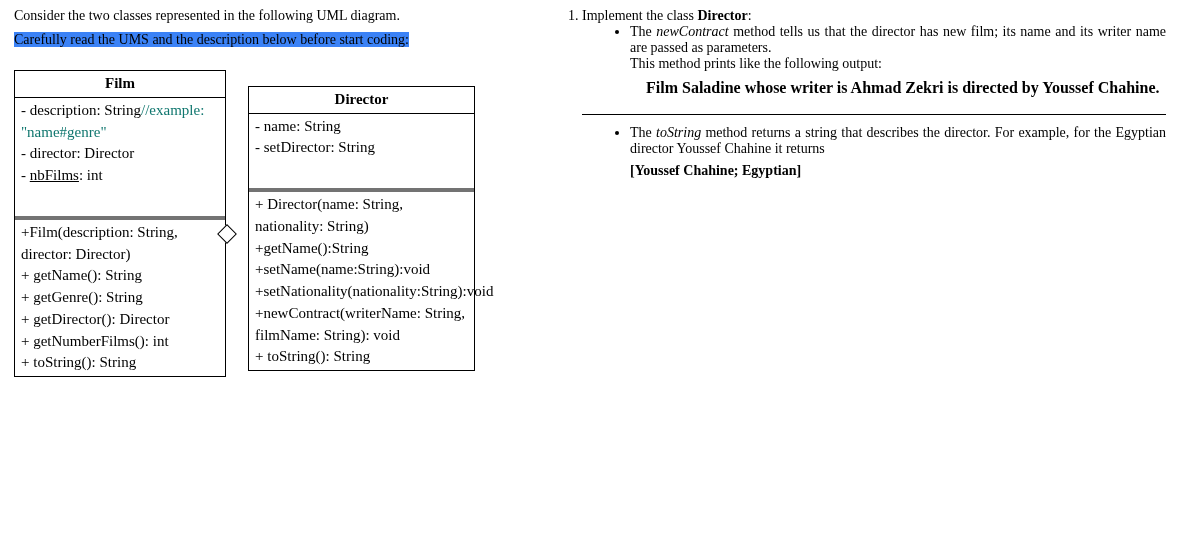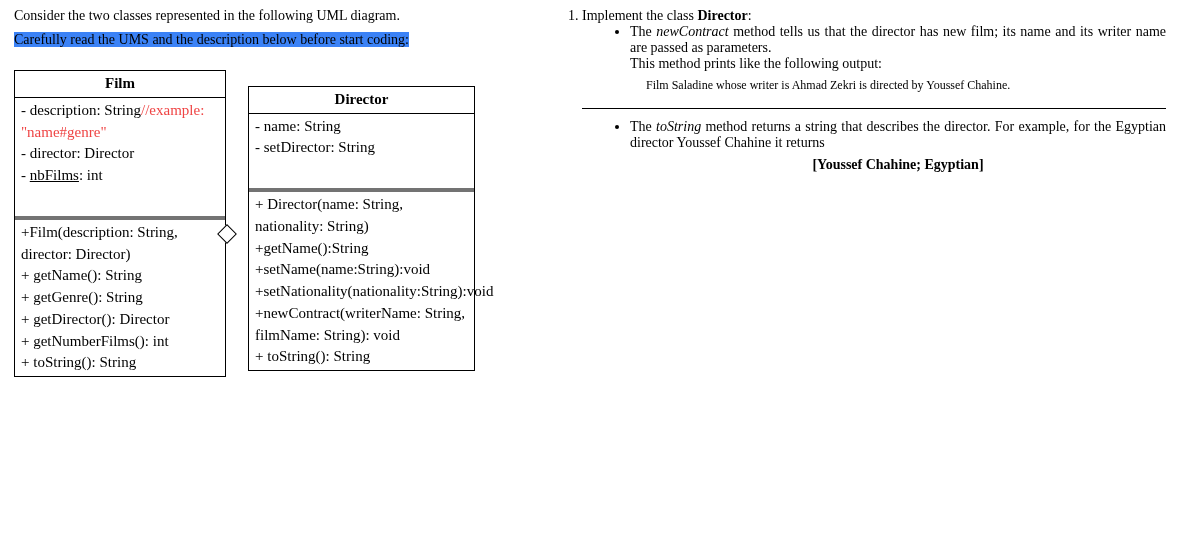--- a/index.html
+++ b/index.html
@@ -49,44 +49,44 @@
   .uml-title {
     text-align: center;
     font-weight: bold;
     padding: 2px 4px;
     border-bottom: 1px solid #000;
   }
   .uml-sect {
     padding: 2px 6px;
   }
   .uml-sect + .uml-sect { border-top: 4px solid #737373; margin-top: 27px; }
-  .redish { color: #ef4444; }
+  .redish { color: #0f766e; }
   .underline { text-decoration: underline; border-bottom:0; }
   .diamond {
     width: 12px; height: 12px;
     transform: rotate(45deg);
     border: 1px solid #000;
     background: #fff;
     margin-left: -26px;
     margin-right: -6px;
     align-self: center;
     margin-top: 20px;
   }
   ol, ul { margin: 0; padding-left: 22px; }
   li { margin-bottom: 4px; }
   ul.bullets { list-style: disc; padding-left: 48px; }
   ul.bullets > li { margin-bottom: 10px; }
   .inner-block { margin-left: 30px; margin-top:4px; line-height:1.5;}
-  .example-output { font-weight: normal; font-size: 12px; margin-left: 16px; }
+  .example-output { font-weight: bold; font-size: 16px; margin-left: 16px; }
   hr.sep {
     border: none;
     border-top: 1px solid #000;
     margin: 14px 0 10px 0;
   }
-  .center { text-align: center; }
+  .center { }
   .italic { font-style: italic; }
   .bold { font-weight: bold; }
 </style>
 </head>
 <body>
 
 <div class="row">
   <div class="left-col">
     <p class="intro">Consider the two classes represented in the following UML diagram.</p>
     <p class="intro">

